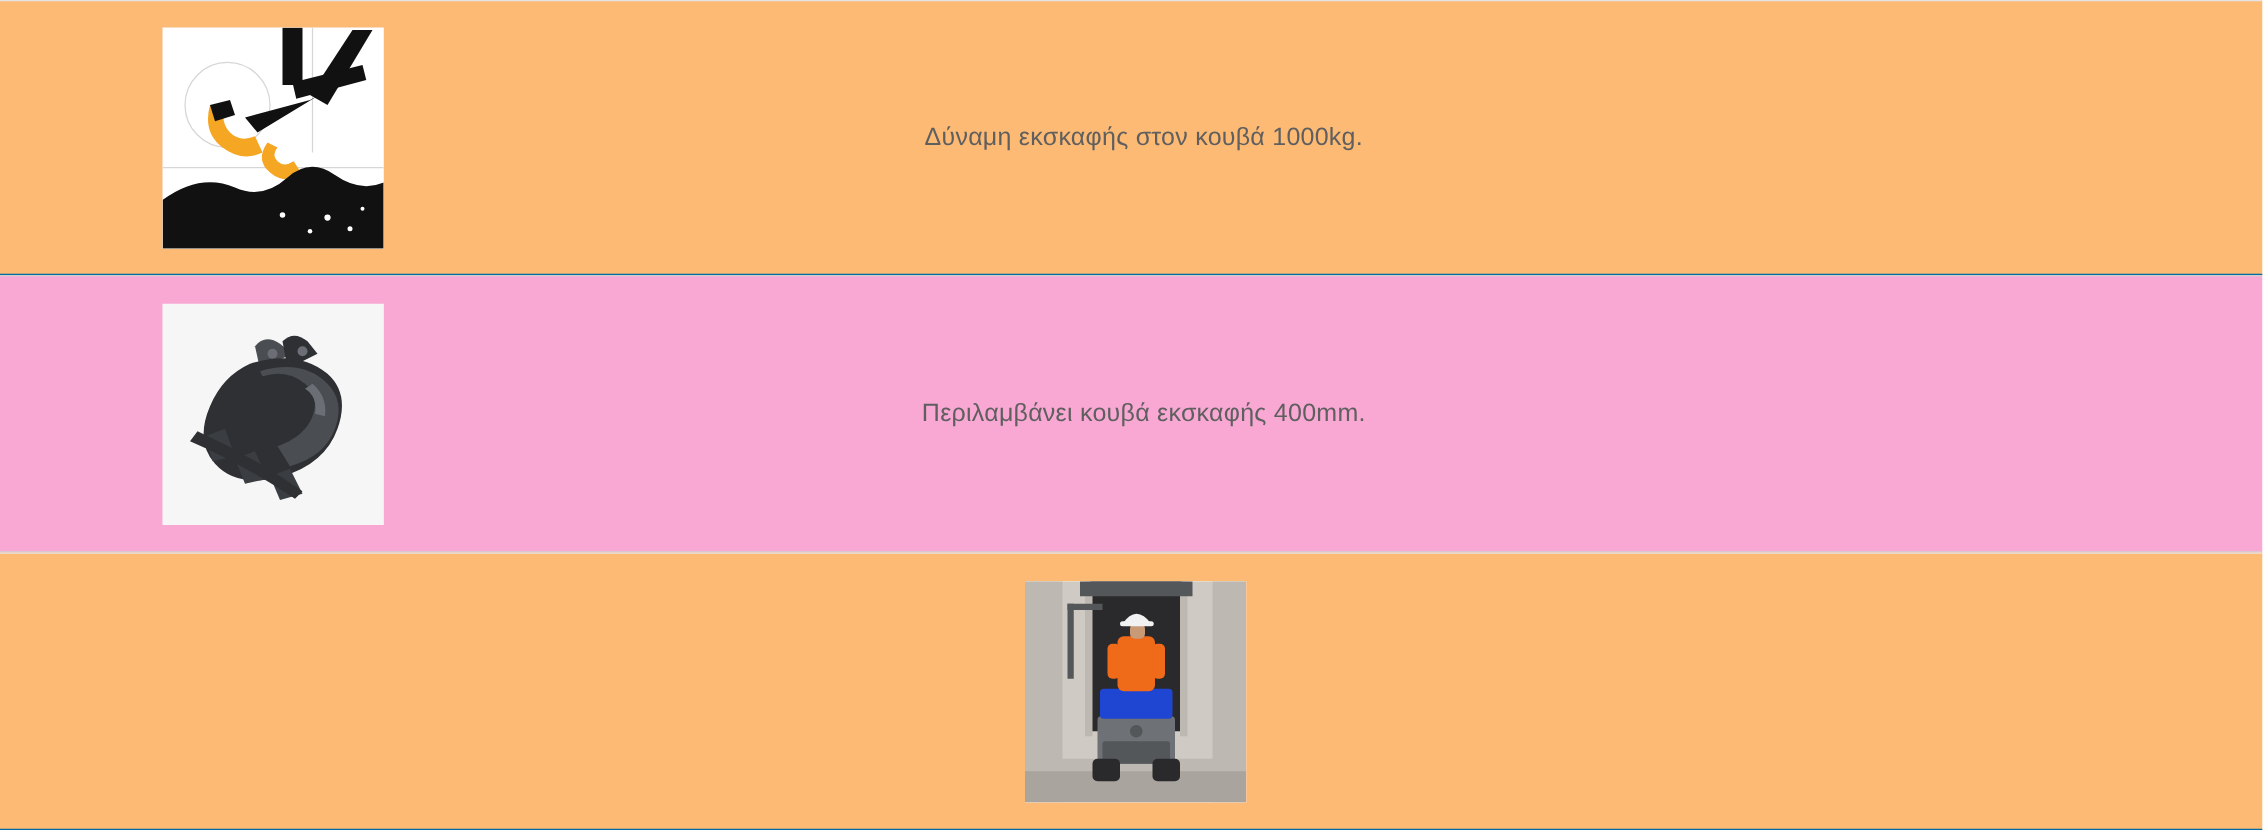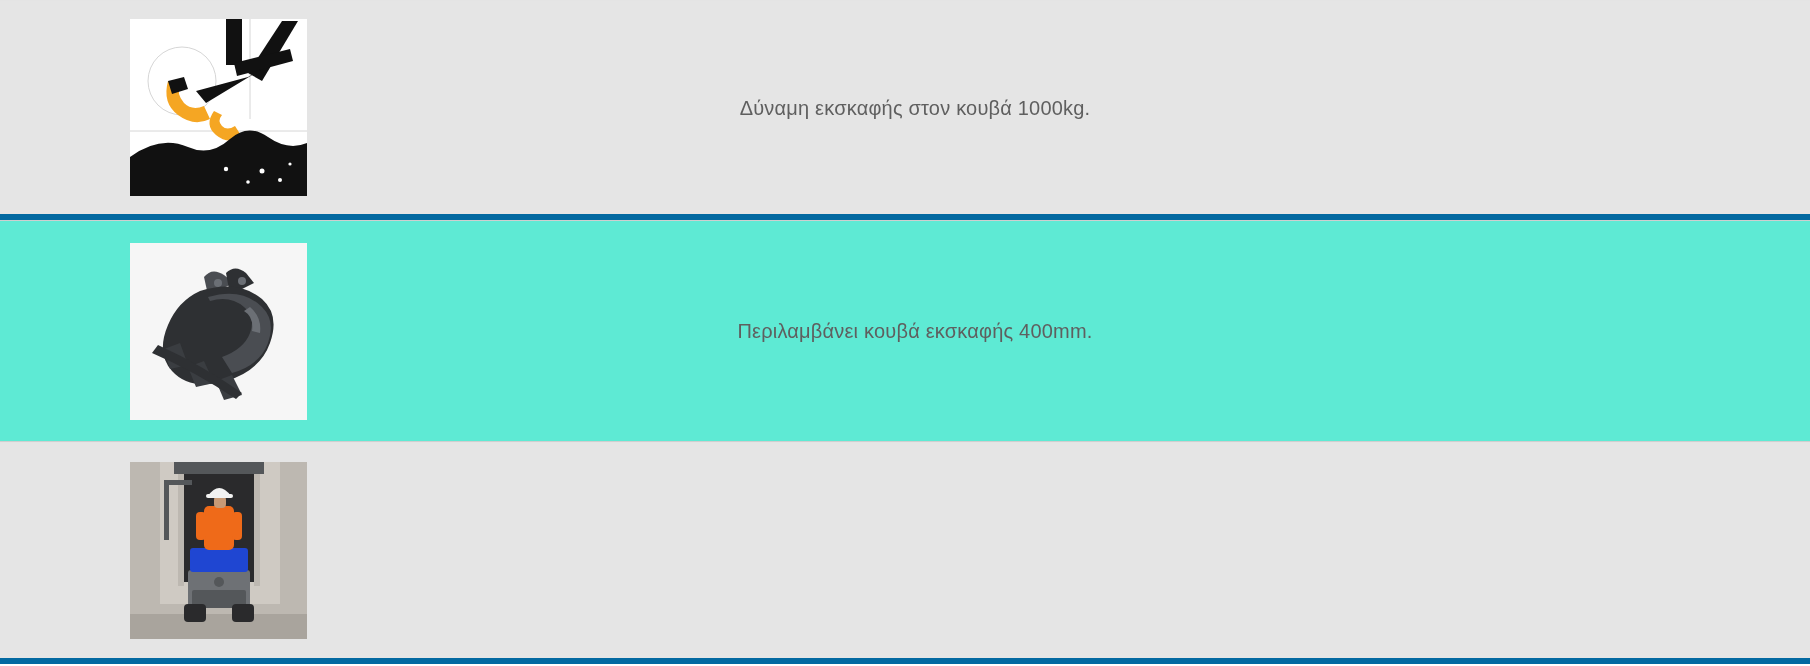--- a/index.html
+++ b/index.html
@@ -17,26 +17,27 @@
     width: 1810px;
     border-collapse: collapse;
   }
   .feature-row {
     display: flex;
     align-items: stretch;
     width: 100%;
     box-sizing: border-box;
   }
   .feature-row.odd {
-    background: #e5e5e5;
+    background: #fdba74;
     border-top: 1px solid #e4e4e4;
-    border-bottom: 6px solid #0369a1;
+    border-bottom: 1px solid #0369a1;
+    justify-content: center;
   }
   .feature-row.even {
-    background: #5eead4;
+    background: #f9a8d4;
     border-top: 1px solid #cfcfcf;
     border-bottom: 1px solid #cfcfcf;
   }
   .row-1 { height: 220px; }
   .row-2 { height: 222px; }
   .row-3 { height: 222px; }
 
   .cell-image {
     width: 430px;
     flex: 0 0 430px;

